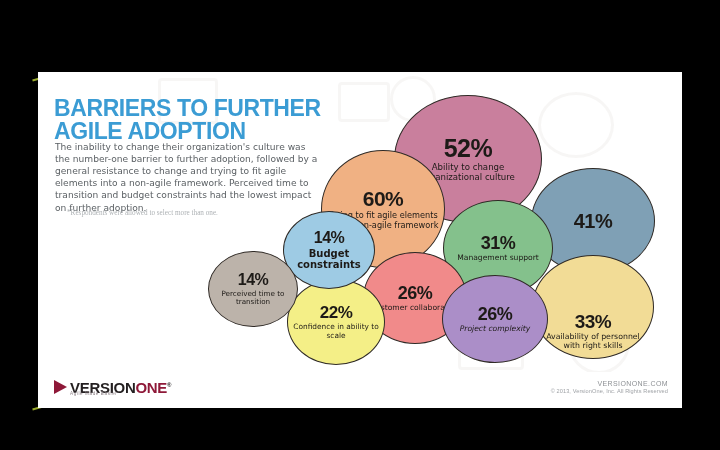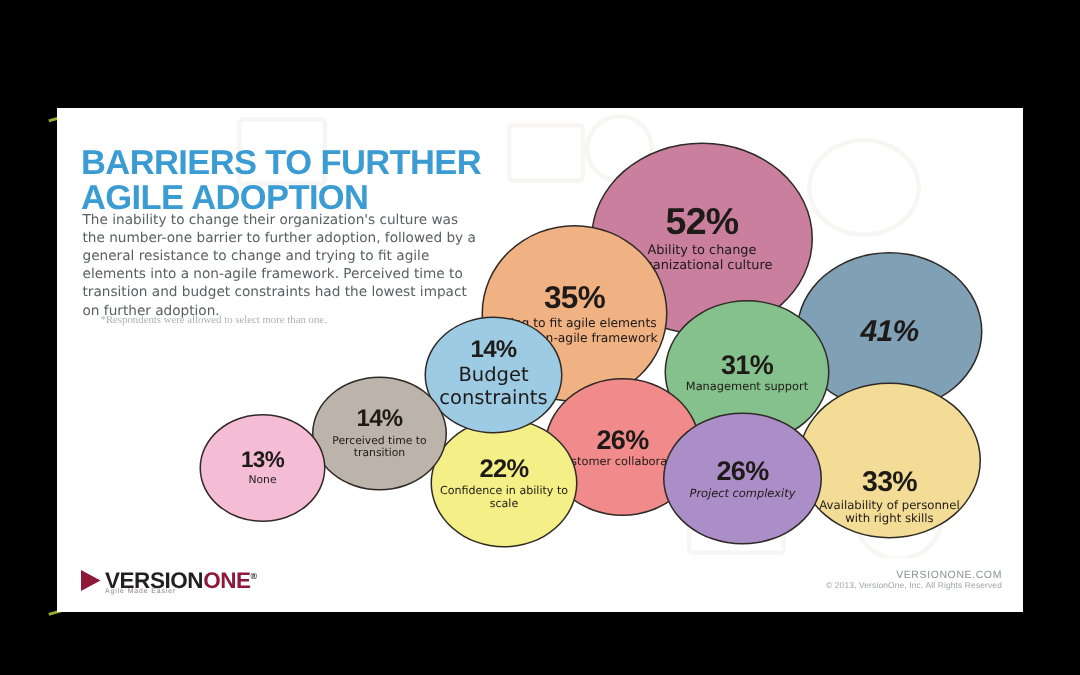--- a/index.html
+++ b/index.html
@@ -90,25 +90,25 @@
 
     <p id="body-copy">The inability to change their organization's culture was the number-one barrier to further adoption, followed by a general resistance to change and trying to fit agile elements into a non-agile framework. Perceived time to transition and budget constraints had the lowest impact on further adoption.</p>
     <p id="footnote">*Respondents were allowed to select more than one.</p>
 
     <div class="bubble" style="left:356px;top:23px;width:148px;height:128px;background:#c97f9d;">
       <span class="pct" style="font-size:25px;">52%</span>
       <span class="lbl" style="font-size:8.6px;">Ability to change organizational culture</span>
     </div>
 
     <div class="bubble" style="left:493px;top:96px;width:124px;height:106px;background:#7fa0b5;">
-      <span class="pct" style="font-size:20px;font-style:italic;">41%</span>
+      <span class="pct" style="font-size:20px;">41%</span>
     </div>
 
     <div class="bubble" style="left:283px;top:78px;width:124px;height:118px;background:#f0b183;">
-      <span class="pct" style="font-size:21px;">35%</span>
+      <span class="pct" style="font-size:21px;">60%</span>
       <span class="lbl" style="font-size:8.2px;">Trying to fit agile elements into a non-agile framework</span>
     </div>
 
     <div class="bubble" style="left:494px;top:183px;width:122px;height:104px;background:#f2dc96;">
       <span class="pct" style="font-size:19px;margin-top:48px;">33%</span>
       <span class="lbl" style="font-size:7.8px;">Availability of personnel with right skills</span>
     </div>
 
     <div class="bubble" style="left:405px;top:128px;width:110px;height:96px;background:#84c18c;">
       <span class="pct" style="font-size:18px;">31%</span>
@@ -125,32 +125,28 @@
       <span class="lbl" style="font-size:7.6px;font-style:italic;">Project complexity</span>
     </div>
 
     <div class="bubble" style="left:249px;top:207px;width:98px;height:86px;background:#f4ef87;">
       <span class="pct" style="font-size:17px;">22%</span>
       <span class="lbl" style="font-size:7.4px;">Confidence in ability to scale</span>
     </div>
 
     <div class="bubble" style="left:245px;top:139px;width:92px;height:78px;background:#9ecbe4;">
       <span class="pct" style="font-size:16px;">14%</span>
-      <span class="lbl" style="font-size:13px;">Budget constraints</span>
+      <span class="lbl" style="font-size:10px;font-weight:bold;">Budget constraints</span>
     </div>
 
     <div class="bubble" style="left:170px;top:179px;width:90px;height:76px;background:#bcb3aa;">
       <span class="pct" style="font-size:16px;">14%</span>
       <span class="lbl" style="font-size:7.2px;">Perceived time to transition</span>
     </div>
 
-    <div class="bubble" style="left:95px;top:204px;width:84px;height:72px;background:#f5bcd6;">
-      <span class="pct" style="font-size:15px;">13%</span>
-      <span class="lbl" style="font-size:7.2px;">None</span>
-    </div>
 
     <div id="footer">
       <div id="logo">
         <span id="logo-mark"></span>
         <span id="logo-text"><span>VERSION</span><span class="red">ONE</span><sup style="font-size:6px;">®</sup></span>
       </div>
       <div id="logo-tag">Agile Made Easier</div>
       <div id="site">
         <div id="site-url">VERSIONONE.COM</div>
         <div id="copyright">© 2013, VersionOne, Inc. All Rights Reserved</div>

